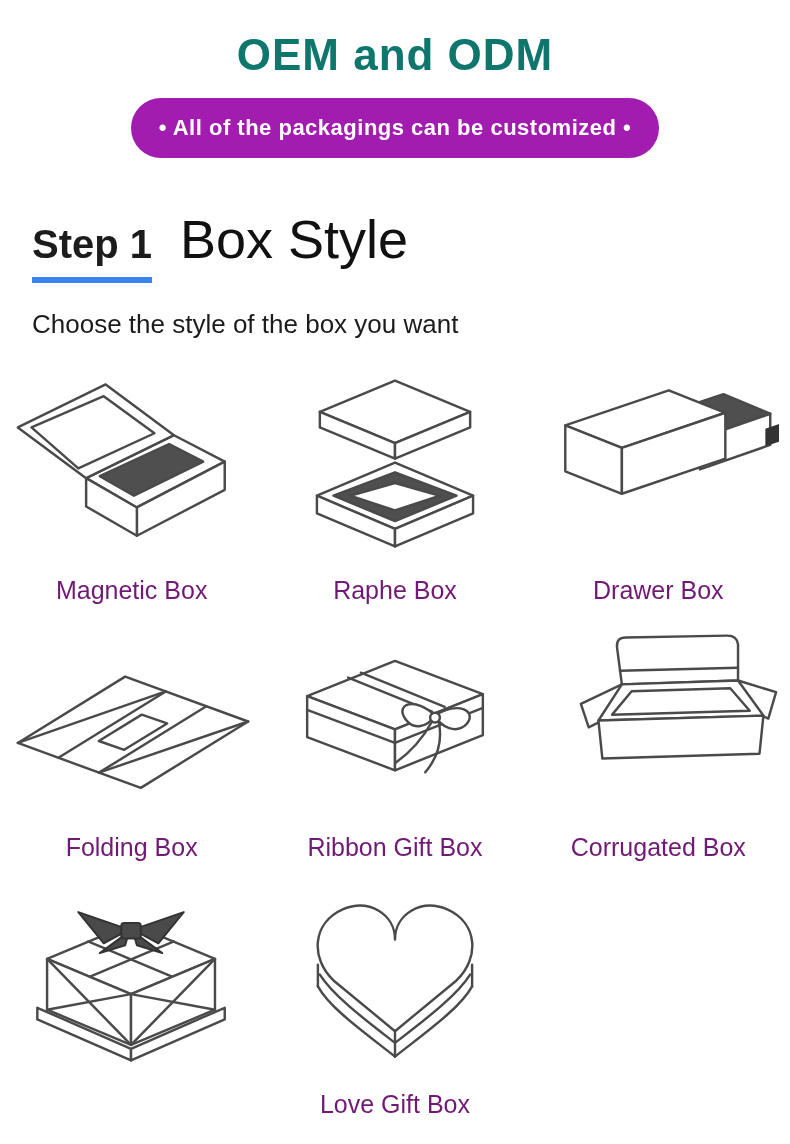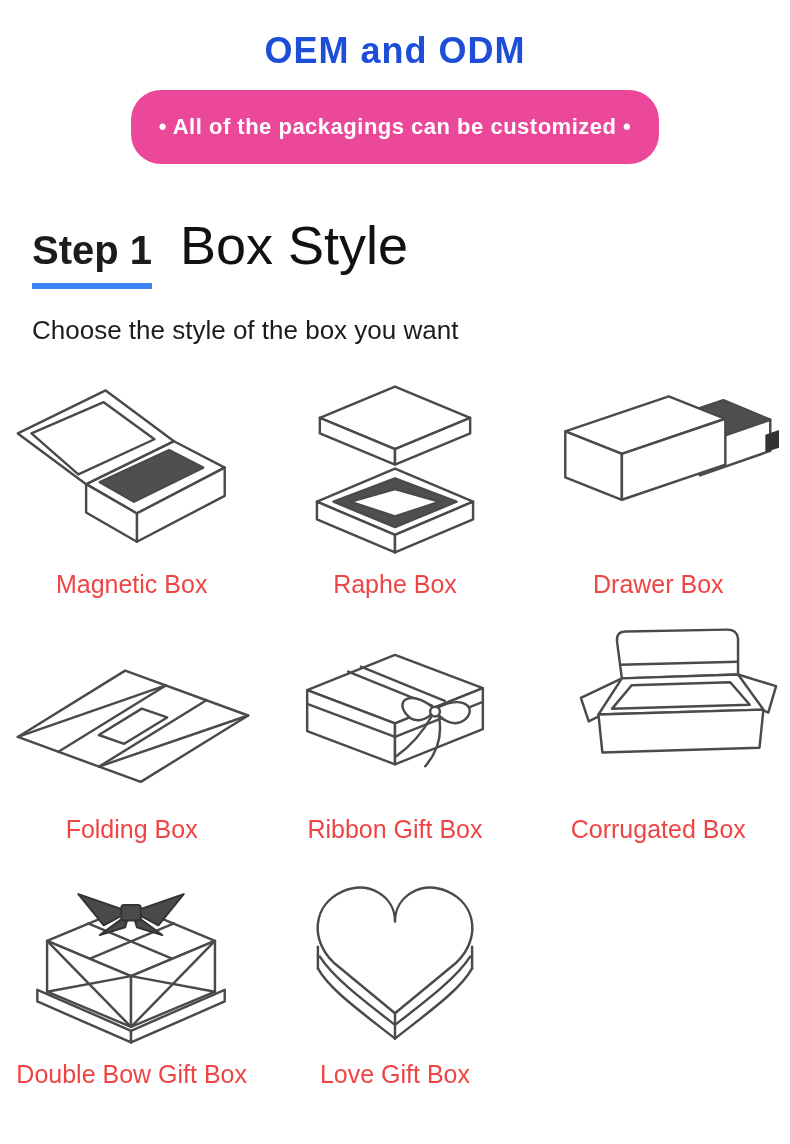--- a/index.html
+++ b/index.html
@@ -9,32 +9,32 @@
     min-height: 1144px;
     background: #ffffff;
     font-family: "Liberation Sans", sans-serif;
     color: #222;
   }
   .page { width: 790px; overflow: hidden; }
 
   .title {
     margin: 30px 0 0;
     text-align: center;
-    font-size: 36px;
+    font-size: 44px;
     font-weight: bold;
-    color: #1d4ed8;
+    color: #0f766e;
     letter-spacing: 1px;
   }
   .badge-wrap { display: flex; justify-content: center; margin-top: 18px; }
   .badge {
-    background: #ec4899;
+    background: #a21caf;
     color: #ffffff;
     font-size: 22px;
     font-weight: bold;
-    padding: 24px 28px;
+    padding: 17px 28px;
     border-radius: 30px;
     letter-spacing: 0.5px;
     white-space: nowrap;
   }
 
   .step-section { margin: 50px 32px 0; }
   .step-heading { display: flex; align-items: baseline; gap: 28px; }
   .step-number {
     font-size: 40px;
     font-weight: bold;
@@ -53,21 +53,21 @@
   }
   .card { display: flex; flex-direction: column; align-items: center; }
   .illus {
     width: 244px;
     height: 196px;
     display: flex;
     align-items: center;
     justify-content: center;
   }
   .illus svg { width: 100%; height: 100%; }
-  .card-label { font-size: 25px; color: #ef4444; margin-top: 2px; white-space: nowrap; }
+  .card-label { font-size: 25px; color: #701a75; margin-top: 14px; white-space: nowrap; }
 
   .lineart { fill: #ffffff; stroke: #4a4a4a; stroke-width: 2.5; stroke-linejoin: round; stroke-linecap: round; }
   .darkfill { fill: #4f4f4f; stroke: #4a4a4a; stroke-width: 2.5; stroke-linejoin: round; }
   .nofill { fill: none; stroke: #4a4a4a; stroke-width: 2.5; stroke-linejoin: round; stroke-linecap: round; }
 </style>
 </head>
 <body>
 
 <div class="page">
 
@@ -196,21 +196,20 @@
           <line class="nofill" x1="210" y1="130" x2="124" y2="114"></line>
           <g fill="#4a4a4a" stroke="#333" stroke-width="2" stroke-linejoin="round">
             <polygon points="122,48 70,30 96,62"></polygon>
             <polygon points="126,48 178,30 152,62"></polygon>
             <polygon points="122,50 92,72 118,64"></polygon>
             <polygon points="126,50 156,72 130,64"></polygon>
             <rect x="114" y="41" width="20" height="16" rx="3"></rect>
           </g>
         </svg>
       </div>
-      <div class="card-label">Double Bow Gift Box</div>
     </div>
 
     <div class="card">
       <div class="illus">
         <svg viewBox="0 0 250 195">
           <path class="nofill" d="M46,106 C58,128 92,152 125,178"></path>
           <path class="nofill" d="M204,106 C192,128 158,152 125,178"></path>
           <line class="nofill" x1="46" y1="84" x2="46" y2="106"></line>
           <line class="nofill" x1="204" y1="84" x2="204" y2="106"></line>
           <line class="nofill" x1="125" y1="152" x2="125" y2="178"></line>

